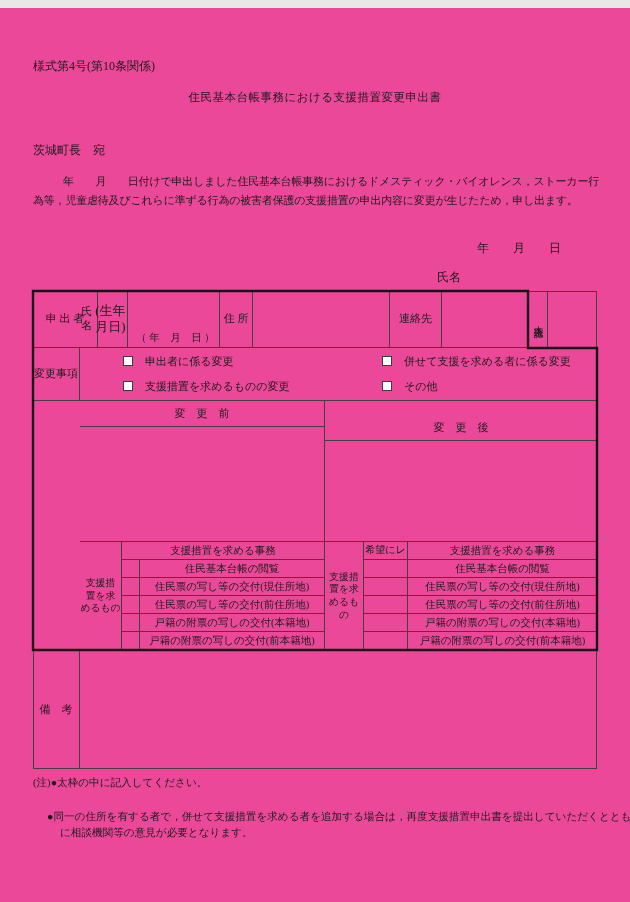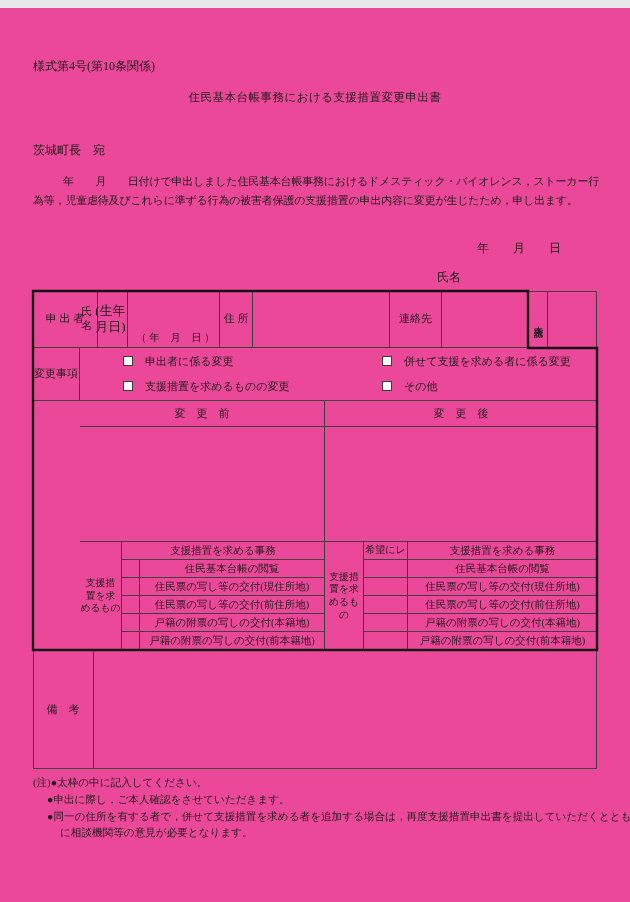--- a/index.html
+++ b/index.html
@@ -81,21 +81,21 @@
     <div class="opt" style="left:302px;top:6px;">
       <span class="cb"></span><span>併せて支援を求める者に係る変更</span>
     </div>
     <div class="opt" style="left:302px;top:31px;">
       <span class="cb"></span><span>その他</span>
     </div>
   </div>
 
 
   <div class="cell br bb" style="left:80px;top:393px;width:245px;height:26px;">変　更　前</div>
-  <div class="cell bb" style="left:325px;top:393px;width:272px;height:26px;">変　更　後</div>
+  <div class="cell bb" style="left:325px;top:407px;width:272px;height:26px;">変　更　後</div>
 
   <div class="cell br bb" style="left:80px;top:419px;width:245px;height:115px;"></div>
   <div class="cell bb" style="left:325px;top:419px;width:272px;height:115px;"></div>
 
   <div class="cell br pre seeker" style="left:80px;top:534px;width:42px;height:108px;">支援措
 置を求
 めるもの</div>
   <div class="cell br bb task" style="left:122px;top:534px;width:203px;height:18px;">支援措置を求める事務</div>
 
   <div class="cell br bb" style="left:122px;top:552px;width:18px;height:18px;"></div>
@@ -124,26 +124,23 @@
   <div class="cell br bb" style="left:364px;top:606px;width:44px;height:18px;"></div>
   <div class="cell bb task" style="left:408px;top:606px;width:189px;height:18px;">戸籍の附票の写しの交付(本籍地)</div>
   <div class="cell br" style="left:364px;top:624px;width:44px;height:18px;"></div>
   <div class="cell task" style="left:408px;top:624px;width:189px;height:18px;">戸籍の附票の写しの交付(前本籍地)</div>
 
   <svg class="frame" width="630" height="902" viewBox="0 0 630 902">
     <path d="M33,283 H528 V340 H597 V642 H33 Z" fill="none" stroke="#151515" stroke-width="2.4"></path>
   </svg>
 
   <div class="abs" style="left:33px;top:643px;width:564px;height:118px;border:1px solid #404040;border-top:none;"></div>
-  <div class="cell br" style="left:33px;top:643px;width:61px;height:118px;">備　考</div>
+  <div class="cell br" style="left:33px;top:643px;width:47px;height:118px;">備　考</div>
   <div class="abs" style="left:80px;top:643px;width:517px;height:118px;"></div>
 
   <div class="note-line" style="left:33px;top:767px;">
     <span>(注)</span><span>●</span><span>太枠の中に記入してください。</span>
-  </div>
-  <div class="note-line" style="left:47px;top:784px;">
-    <span>●</span><span>申出に際し，ご本人確認をさせていただきます。</span>
   </div>
   <div class="note-wrap" style="left:47px;top:801px;width:572px;padding-left:13px;text-indent:-13px;">
     <span>●</span><span>同一の住所を有する者で，併せて支援措置を求める者を追加する場合は，再度支援措置申出書を提出していただくとともに相談機関等の意見が必要となります。</span>
   </div>
 
 </div>
 
 </body></html>

